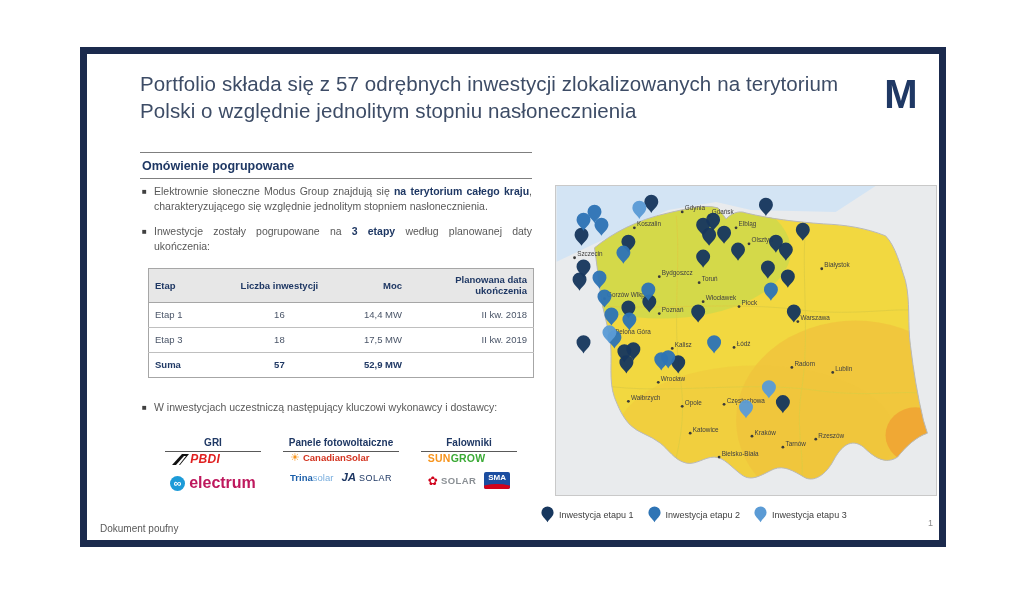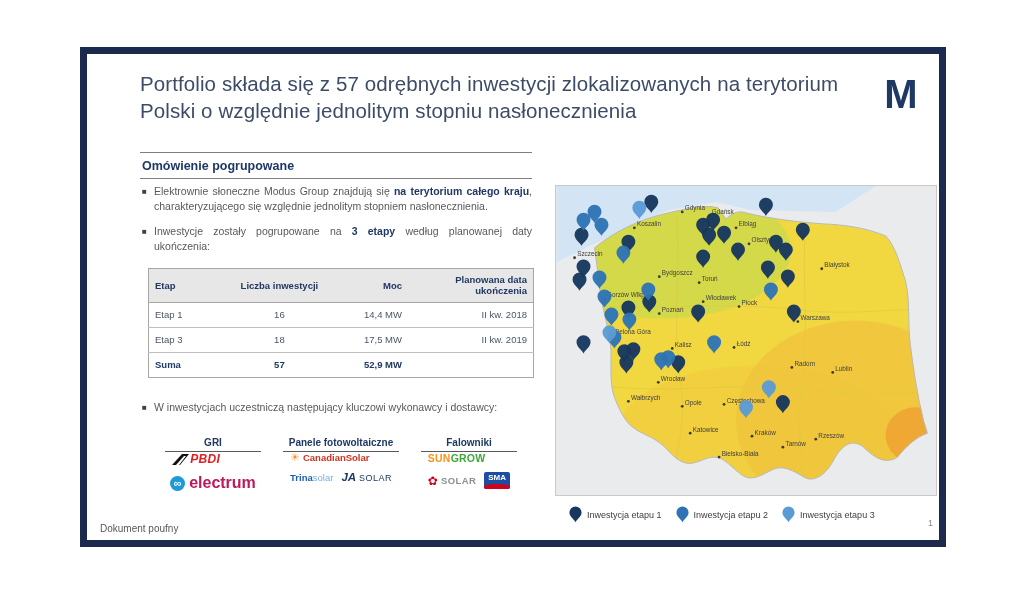--- a/index.html
+++ b/index.html
@@ -90,21 +90,21 @@
   .lg-huawei .txt { color:#8a8f94; font-size:9.5px; font-weight:bold; letter-spacing:.4px; }
   .lg-sma { position:relative; width:26px; height:17px; border-radius:2px; overflow:hidden; background:#1b4da0; }
   .lg-sma .txt { position:absolute; top:1px; left:0; right:0; text-align:center; color:#fff; font-size:8px; font-weight:bold; }
   .lg-sma .arc { position:absolute; bottom:-4px; left:-3px; width:32px; height:9px; background:#d0021b; border-radius:50% 50% 0 0; }
 
   
   .map-wrap {
     position:absolute; left:468px; top:131px; width:382px; height:311px;
     border:1px solid #c9c9c9; background:#e9ebed;
   }
-  .map-legend { position:absolute; left:482px; top:452px; width:368px; display:flex; gap:14px; align-items:center; }
+  .map-legend { position:absolute; left:454px; top:452px; width:368px; display:flex; gap:14px; align-items:center; }
   .legend-item { display:flex; align-items:center; gap:5px; }
   .legend-item .lbl { font-size:9px; color:#404040; }
 
   .footer { position:absolute; left:13px; bottom:6px; font-size:10px; color:#595959; }
   .page-num { position:absolute; right:6px; bottom:12px; font-size:9px; color:#8a8a8a; }
 
   .city-label { font-size:6.4px; fill:#404040; }
 </style>
 </head>
 <body>

